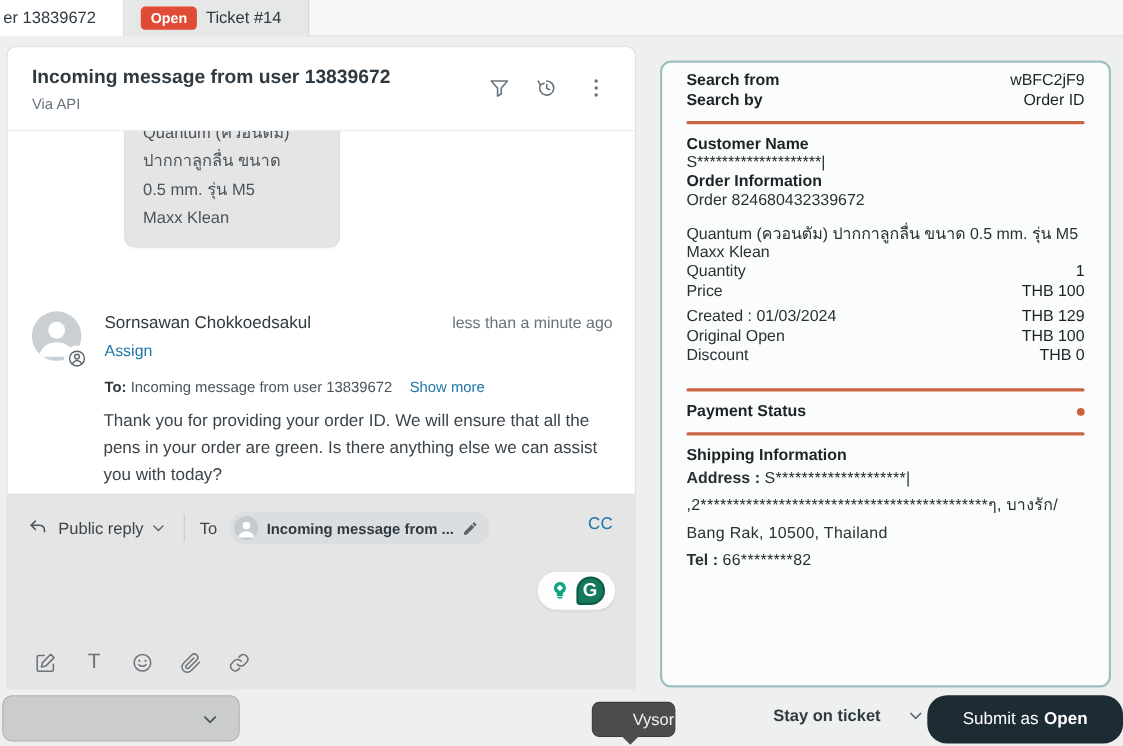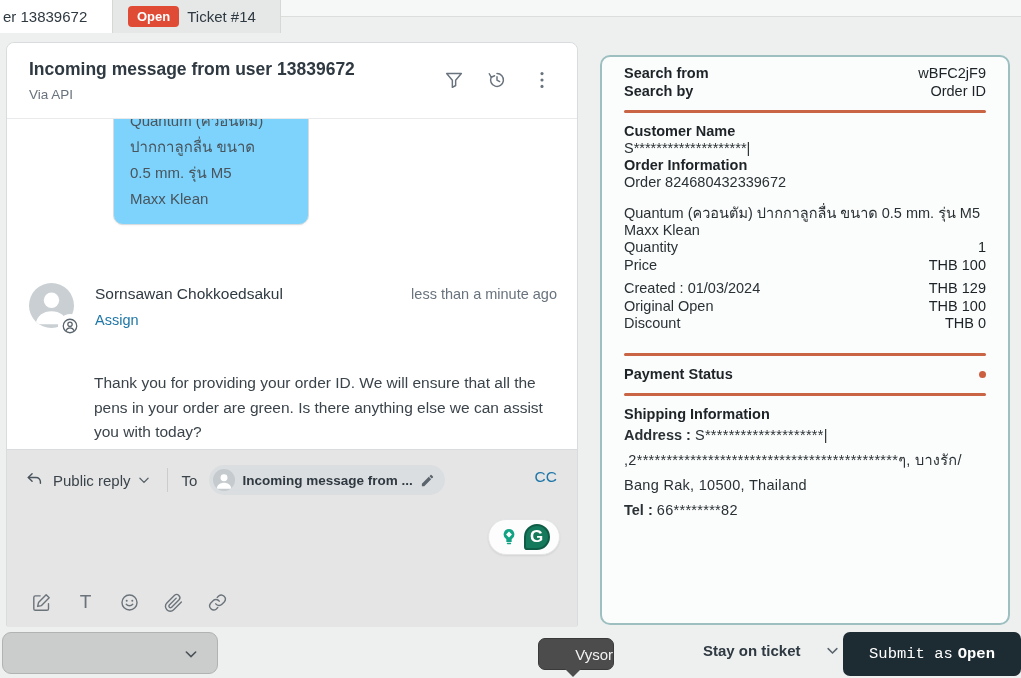--- a/index.html
+++ b/index.html
@@ -1,37 +1,37 @@
 <!DOCTYPE html>
 <html><head>
 <meta charset="utf-8">
 <style>
   * { margin:0; padding:0; box-sizing:border-box; }
   html,body { width:1021px; height:678px; overflow:hidden; }
   body { font-family:"Liberation Sans", sans-serif; background:#eef0f0; color:#2f3941; }
   .stage { position:relative; width:1021px; height:678px; }
 
   
-  .tabbar { position:absolute; left:0; top:0; width:1021px; height:17px; background:#f6f7f7; border-bottom:1px solid #dcdedc; }
+  .tabbar { position:absolute; left:0; top:0; width:1021px; height:33px; background:#f6f7f7; border-bottom:1px solid #dcdedc; }
   .tab { position:absolute; top:0; height:33px; display:flex; align-items:center; font-size:15px; color:#2f3941; }
   .tab-active { left:0; width:113px; background:#ffffff; border-right:1px solid #d6d8d6; padding-left:3px; white-space:nowrap; overflow:hidden; }
   .tab-second { left:113px; width:168px; background:#e6e7e7; border-right:1px solid #d6d8d6; padding-left:15px; gap:8px; }
   .badge-open { background:#df4b35; color:#fff; font-weight:bold; font-size:13px; padding:2px 9px; border-radius:4px; line-height:17px; }
 
   
   .card { position:absolute; left:6px; top:42px; width:572px; height:584px; background:#fff; border:1px solid #d8dcde; border-radius:8px 8px 0 0; }
   .conv-header { position:relative; height:76px; border-bottom:1px solid #e8eaeb; background:#fff; z-index:3; border-radius:8px 8px 0 0; }
   .conv-title { position:absolute; left:22px; top:16px; font-size:17.5px; font-weight:bold; color:#2f3941; }
   .conv-sub { position:absolute; left:22px; top:44px; font-size:13.5px; color:#68737d; }
   .hicon { position:absolute; top:26px; width:22px; height:22px; color:#68737d; cursor:pointer; }
   .hicon svg { width:22px; height:22px; display:block; }
   .icon-filter { left:436px; } .icon-history { left:479px; } .icon-kebab { left:524px; }
 
   .conv-body { position:absolute; left:0; top:76px; width:570px; height:330px; overflow:hidden; background:#fff; }
-  .bubble { position:absolute; left:106px; top:-24px; width:196px; background:#7dd3fc; border:1px solid #d8dcde; border-radius:10px; padding:12px 16px; font-size:15px; line-height:26px; color:#49545c; box-shadow:0 1px 2px rgba(0,0,0,.04); }
+  .bubble { position:absolute; left:106px; top:-24px; width:196px; background:#e5e5e5; border:1px solid #d8dcde; border-radius:10px; padding:12px 16px; font-size:15px; line-height:26px; color:#49545c; box-shadow:0 1px 2px rgba(0,0,0,.04); }
 
   .avatar { position:absolute; left:22px; top:164px; width:45px; height:45px; border-radius:50%; background:#c9cfd3; overflow:hidden; }
   .avatar svg { width:45px; height:45px; display:block; }
   .avatar-badge { position:absolute; left:53px; top:197px; width:20px; height:20px; background:#fff; border-radius:50%; display:flex; align-items:center; justify-content:center; box-shadow:0 0 0 2px #fff; }
   .avatar-badge svg { width:18px; height:18px; color:#5a646c; }
 
   .msg-author { position:absolute; left:88px; top:166px; font-size:15.5px; font-weight:normal; color:#2f3941; }
   .msg-time { position:absolute; right:20px; top:167px; font-size:14.5px; color:#68737d; }
   .msg-assign { position:absolute; left:88px; top:193px; font-size:14.5px; color:#2077a8; cursor:pointer; }
   .msg-to-row { position:absolute; left:88px; top:225px; font-size:13.5px; color:#49545c; }
@@ -84,21 +84,21 @@
   
   .footer { position:absolute; left:0; top:626px; width:1021px; height:52px; }
   .foot-dropdown { position:absolute; left:2px; top:6px; width:216px; height:42px; background:#cbcdcc; border:1px solid #b1b3b2; border-radius:9px; cursor:pointer; }
   .foot-dropdown .chev { position:absolute; right:18px; top:13px; width:16px; height:16px; color:#4a5258; }
   .foot-dropdown .chev svg { width:16px; height:16px; }
   .vysor { position:absolute; left:538px; top:12px; width:76px; height:32px; background:#4c4c4c; border:1px solid #3a3a3a; border-radius:7px; color:#f2f2f2; font-size:15px; display:flex; align-items:center; justify-content:flex-end; cursor:pointer; }
   .vysor::after { content:""; position:absolute; left:26px; bottom:-8px; border:8px solid transparent; border-top-color:#4c4c4c; border-bottom:0; }
   .stay { position:absolute; left:703px; top:16px; display:flex; align-items:center; gap:24px; font-size:15px; font-weight:bold; color:#2f3941; cursor:pointer; }
   .stay .chev { width:15px; height:15px; }
   .stay .chev svg { width:15px; height:15px; }
-  .submit { position:absolute; left:843px; top:6px; width:178px; height:44px; background:#1d2b32; border:none; border-radius:7px; color:#fff; font-size:15.5px; display:flex; align-items:center; justify-content:center; cursor:pointer; font-family:Liberation Mono, monospace; }
+  .submit { position:absolute; left:843px; top:6px; width:178px; height:44px; background:#1d2b32; border:none; border-radius:18px; color:#fff; font-size:15.5px; display:flex; align-items:center; justify-content:center; cursor:pointer; font-family:Liberation Sans, sans-serif; }
   .submit b { margin-left:5px; }
 </style>
 </head>
 <body>
 
 <div class="stage">
 
   <div class="tabbar">
     <div class="tab tab-active">
       <span>er 13839672</span>
@@ -155,20 +155,25 @@
             <circle cx="12" cy="12" r="9"></circle>
             <circle cx="12" cy="9.6" r="2.9"></circle>
             <path d="M6.6 18.4c.9-2.5 3-3.9 5.4-3.9s4.5 1.4 5.4 3.9"></path>
           </svg>
       </div>
 
       <div class="msg-author">Sornsawan Chokkoedsakul</div>
       <div class="msg-time">less than a minute ago</div>
       <div class="msg-assign">Assign</div>
 
+      <div class="msg-to-row">
+        <b>To:</b>
+        <span>Incoming message from user 13839672</span>
+        <span class="show-more">Show more</span>
+      </div>
 
       <div class="msg-body">Thank you for providing your order ID. We will ensure that all the pens in your order are green. Is there anything else we can assist you with today?</div>
     </div>
 
     <div class="composer">
       <div class="comp-row1">
         <span class="reply-icon">
           <svg viewBox="0 0 24 24" fill="none" stroke="currentColor" stroke-width="1.7" stroke-linecap="round" stroke-linejoin="round">
               <path d="M8.5 13.5 4 9l4.5-4.5"></path>
               <path d="M4 9h9.3a5.2 5.2 0 0 1 5.2 5.2V16"></path>

